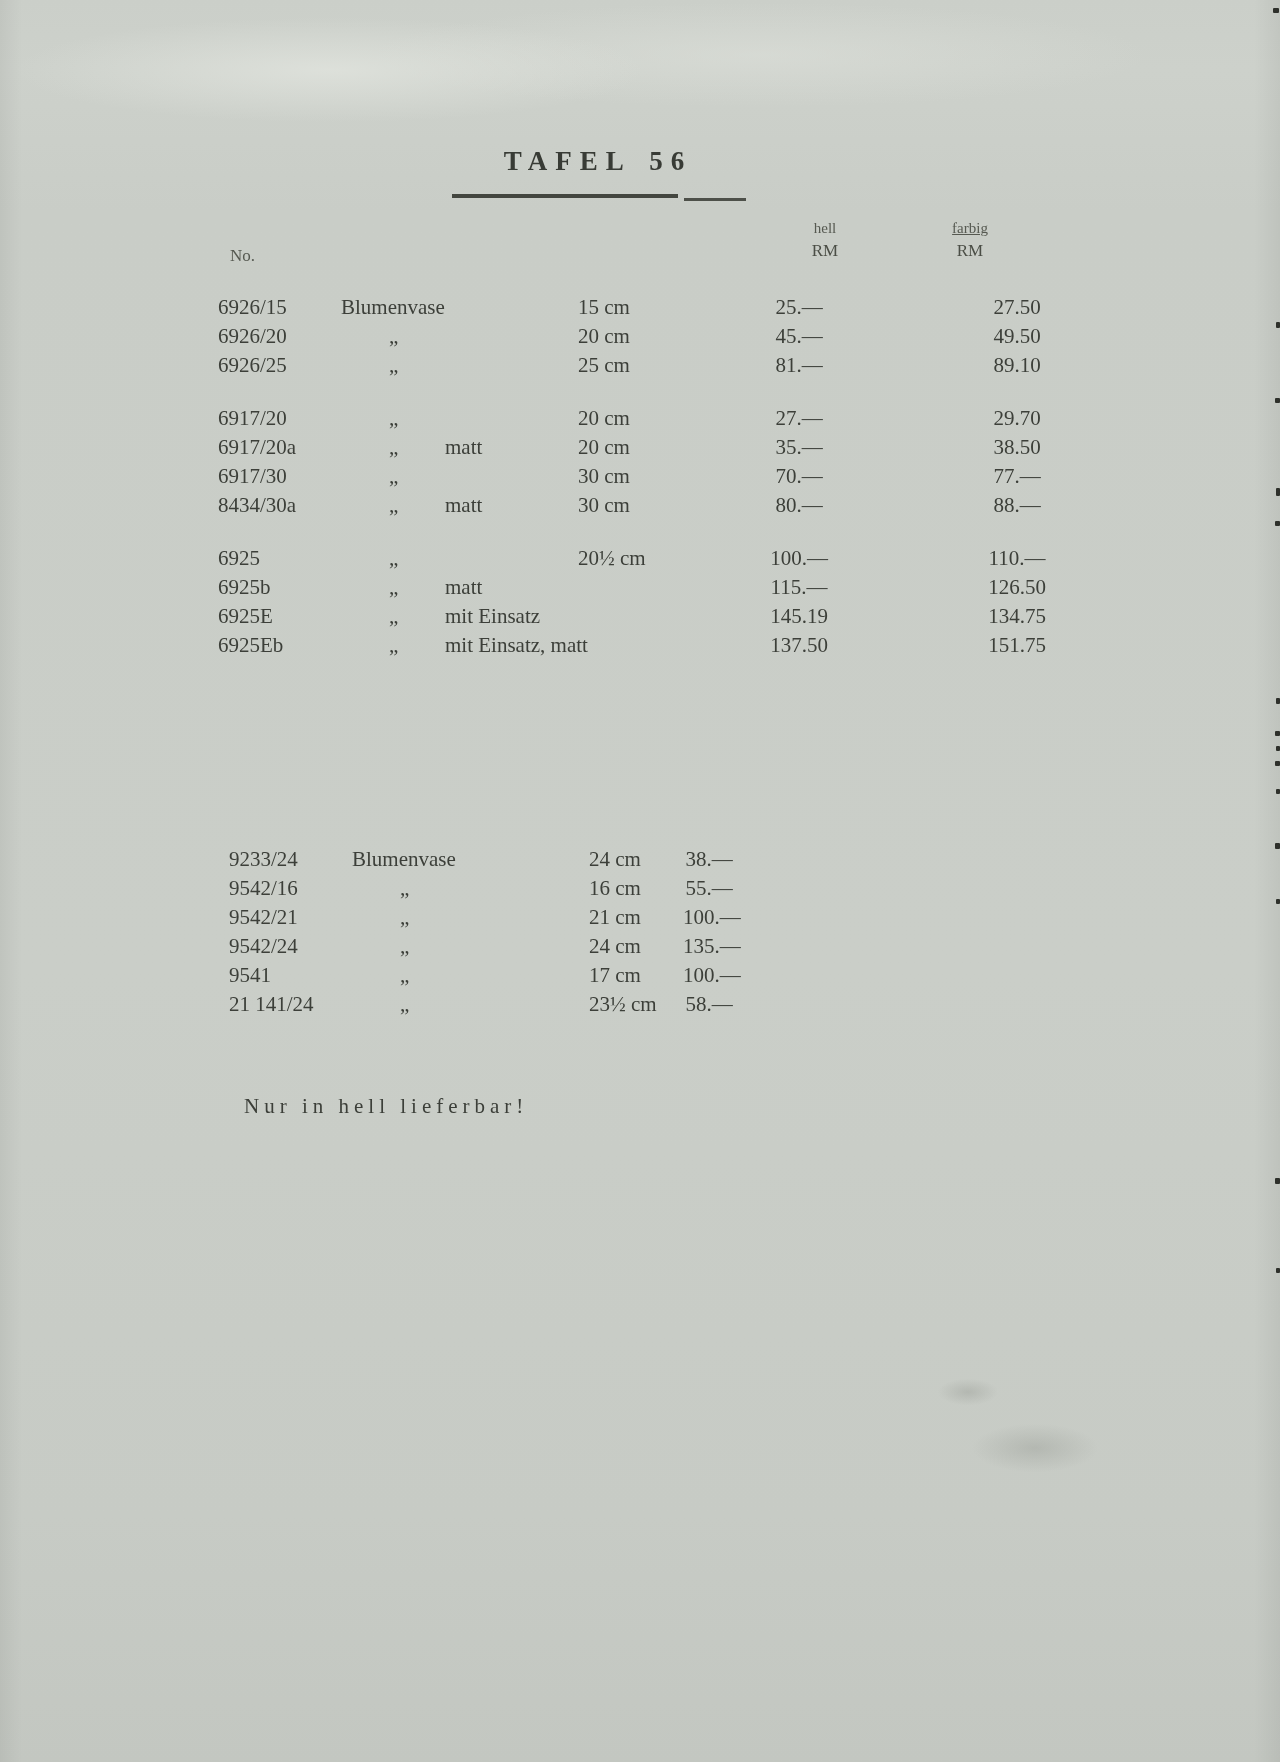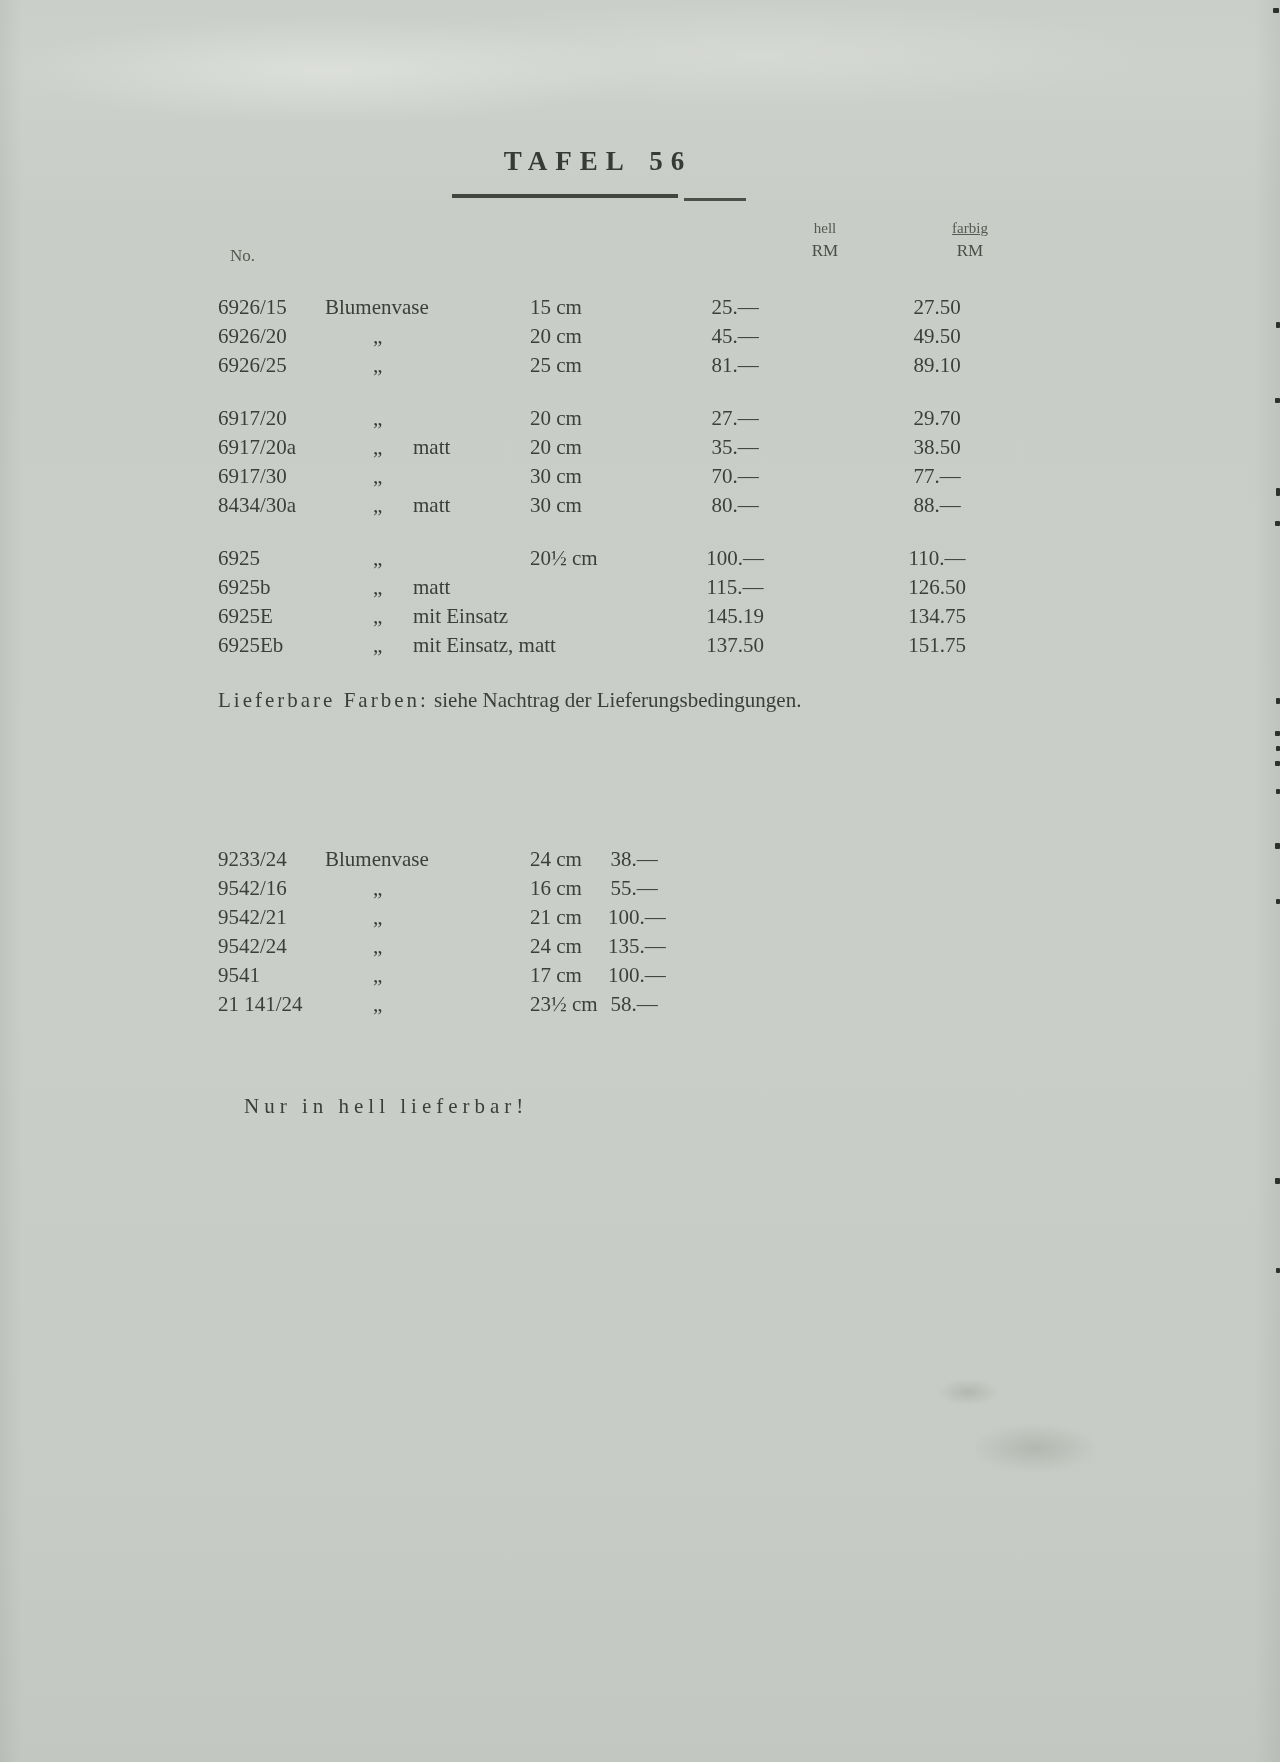--- a/index.html
+++ b/index.html
@@ -33,23 +33,23 @@
   .hdr-no{top:246px;left:230px;font-size:17px;}
   .hdr-hell{top:220px;left:795px;width:60px;text-align:center;font-size:15px;}
   .hdr-hell-rm{top:241px;left:795px;width:60px;text-align:center;font-size:17px;color:#4b4e46;}
   .hdr-farbig{top:220px;left:934px;width:72px;text-align:center;font-size:15px;text-decoration:underline;}
   .hdr-farbig-rm{top:241px;left:934px;width:72px;text-align:center;font-size:17px;color:#4b4e46;}
 
   .table{position:absolute;left:218px;}
   .table1{top:293px;width:800px;}
   .table2{top:845px;width:500px;}
   .t-group{margin-bottom:24px;}
-  .t-row{display:grid;height:29px;line-height:29px;font-size:21px;white-space:nowrap;}
+  .t-row{display:grid;height:29px;line-height:29px;font-size:21px;white-space:nowrap;gap:16px;}
   .table1 .t-row{grid-template-columns:107px 88px 117px 78px 254px 150px;}
-  .table2 .t-row{grid-template-columns:107px 88px 117px 78px 52px;}
+  .table2 .t-row{grid-template-columns:107px 88px 117px 78px 52px;margin-left:11px;}
   .cell{overflow:visible;}
   .c-desc.ditto{padding-left:48px;}
   .c-hell,.c-farbig,.c-price{text-align:center;}
 
   .note{position:absolute;margin:0;font-size:21px;}
   .note1{top:688px;left:218px;}
   .note1 .emph{letter-spacing:3px;}
   .note2{top:1094px;left:244px;letter-spacing:5px;text-align:center;}
 
   .speck{position:absolute;background:#2e302b;border-radius:1px;}
@@ -159,21 +159,20 @@
           <div class="cell c-no">6925Eb</div>
           <div class="cell c-desc ditto">„</div>
           <div class="cell c-mod">mit Einsatz, matt</div>
           <div class="cell c-size"></div>
           <div class="cell c-hell">137.50</div>
           <div class="cell c-farbig">151.75</div>
         </div>
       </div>
     </div>
 
-  <p class="note note1"><span class="emph">Lieferbare Farben:</span><span> siehe Nachtrag der Lieferungsbedingungen.</span></p>
 
   <div class="table table2" id="table2">
       <div class="t-group">
         <div class="t-row">
           <div class="cell c-no">9233/24</div>
           <div class="cell c-desc">Blumenvase</div>
           <div class="cell c-mod"></div>
           <div class="cell c-size">24 cm</div>
           <div class="cell c-price">38.—</div>
         </div>

